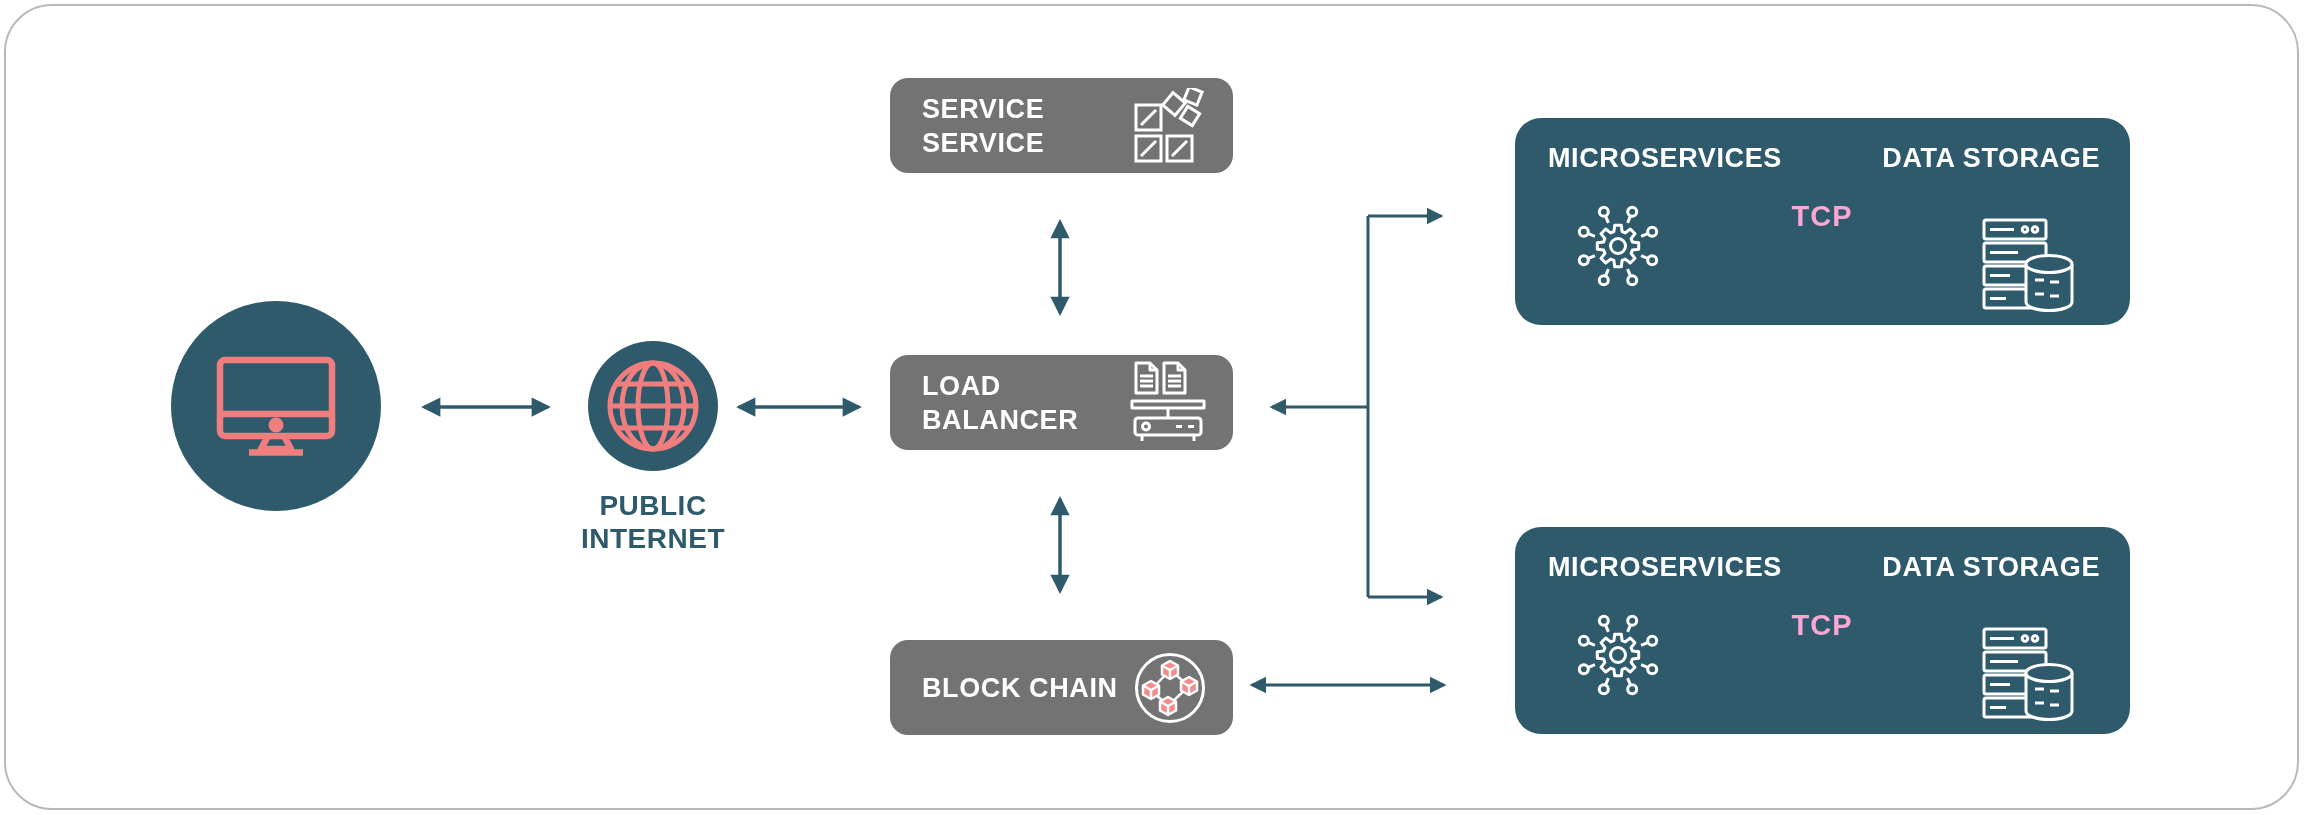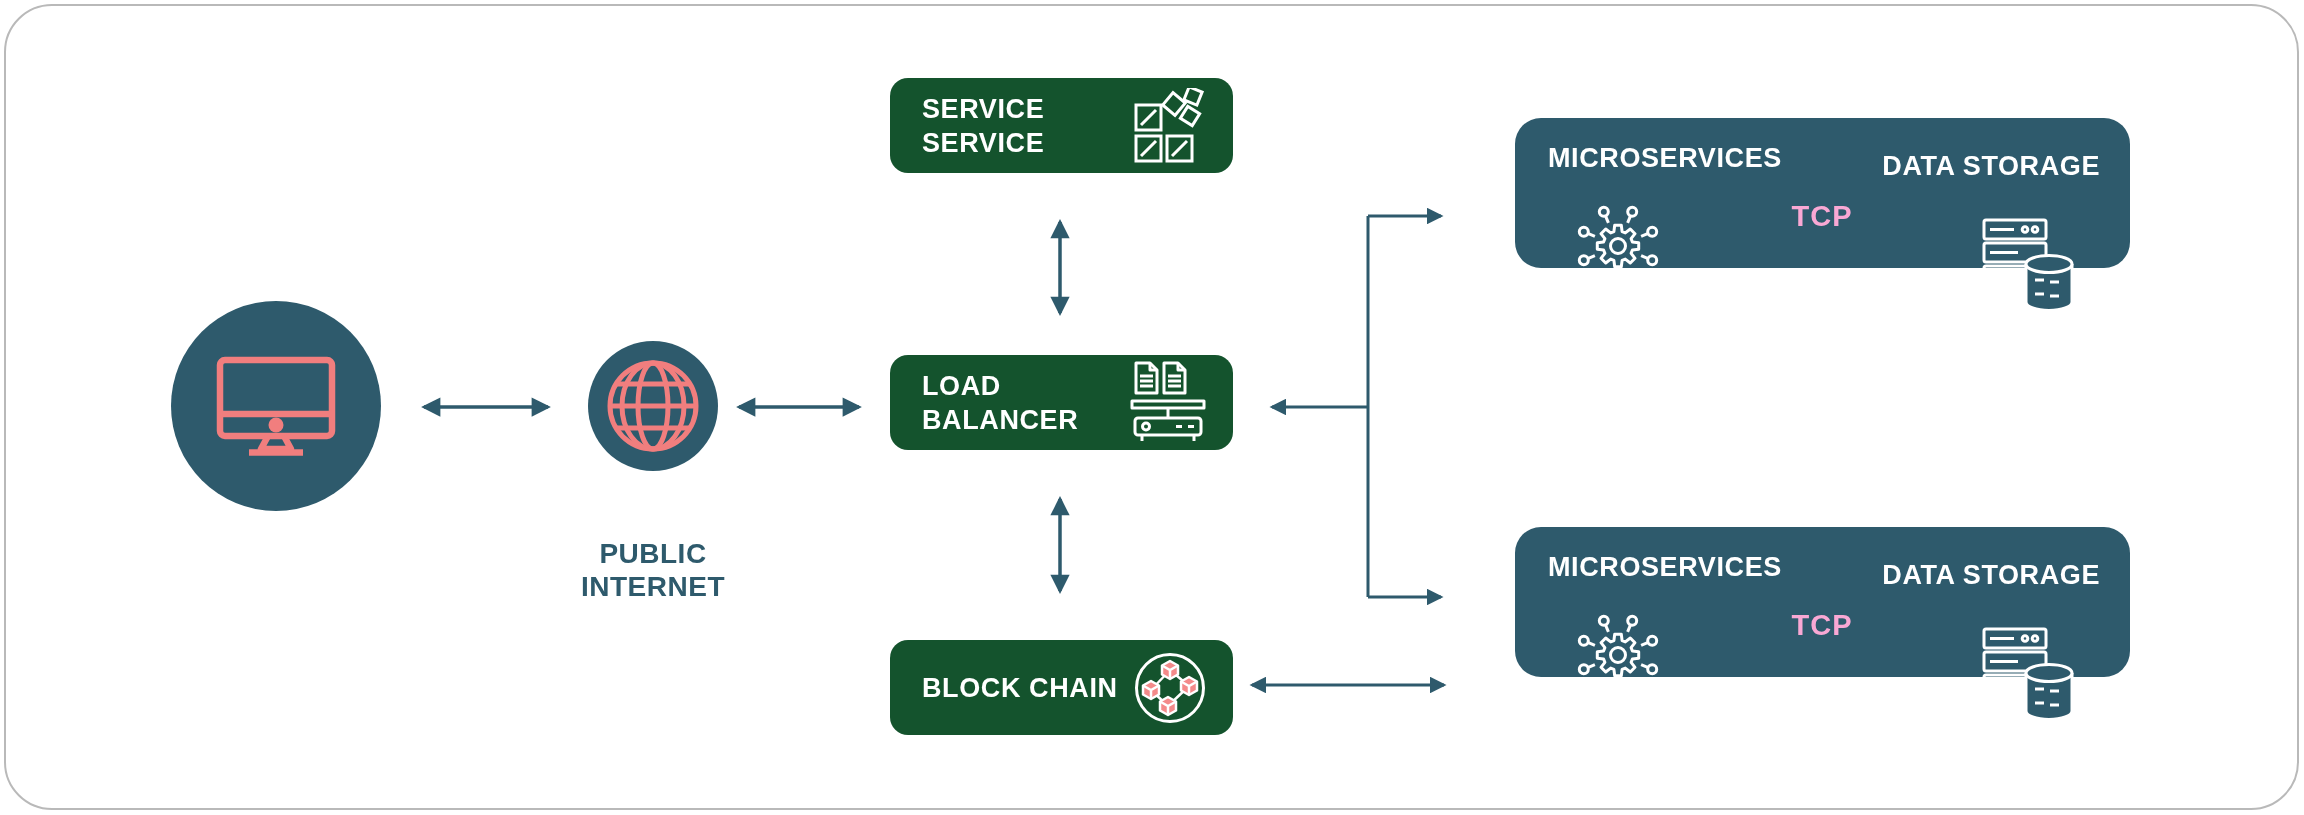--- a/index.html
+++ b/index.html
@@ -13,45 +13,45 @@
   }
   .connectors{position:absolute;left:0;top:0;width:2304px;height:815px;}
   .circle{
     position:absolute;border-radius:50%;background:#2E5A6C;
     display:flex;align-items:center;justify-content:center;
   }
   .circle-client{left:171px;top:301px;width:210px;height:210px;}
   .circle-internet{left:588px;top:341px;width:130px;height:130px;}
   .node-caption{
     position:absolute;left:523px;top:489px;width:260px;text-align:center;
-    color:#2E5A6C;font-size:28px;font-weight:700;letter-spacing:0.5px;line-height:33px;margin-top:48px;
+    color:#2E5A6C;font-size:28px;font-weight:700;letter-spacing:0.5px;line-height:33px;
   }
   .pill{
     position:absolute;left:890px;width:343px;height:95px;border-radius:18px;
-    background:#14532d;display:flex;align-items:center;
+    background:#737373;display:flex;align-items:center;
     color:#ffffff;
   }
   .pill-sr{top:78px;}
   .pill-lb{top:355px;}
   .pill-bc{top:640px;}
   .pill-text{
     flex:1;padding-left:32px;font-size:27px;font-weight:700;letter-spacing:0.6px;line-height:34px;
   }
   .pill-icon{margin-right:26px;flex:0 0 auto;}
   .cluster{
-    position:absolute;left:1515px;width:615px;height:150px;border-radius:26px;
+    position:absolute;left:1515px;width:615px;height:207px;border-radius:26px;
     background:#2E5A6C;color:#ffffff;
   }
   .cluster-top{top:118px;}
   .cluster-bottom{top:527px;}
   .ms-label{
     position:absolute;left:33px;top:24px;font-size:27px;font-weight:700;letter-spacing:0.6px;line-height:33px;
   }
   .ds-label{
-    position:absolute;right:30px;top:24px;font-size:27px;font-weight:700;letter-spacing:0.6px;line-height:33px;margin-top:8px;
+    position:absolute;right:30px;top:24px;font-size:27px;font-weight:700;letter-spacing:0.6px;line-height:33px;
   }
   .tcp-label{
     position:absolute;left:247px;top:82px;width:120px;text-align:center;
     color:#f9a8d4;font-size:29px;font-weight:700;letter-spacing:1px;
   }
   .gear-icon-pos{position:absolute;left:61px;top:86px;}
   .db-icon-pos{position:absolute;left:467px;top:100px;}
   .monitor-icon-pos{margin-top:4px;}
 </style>
 </head>

